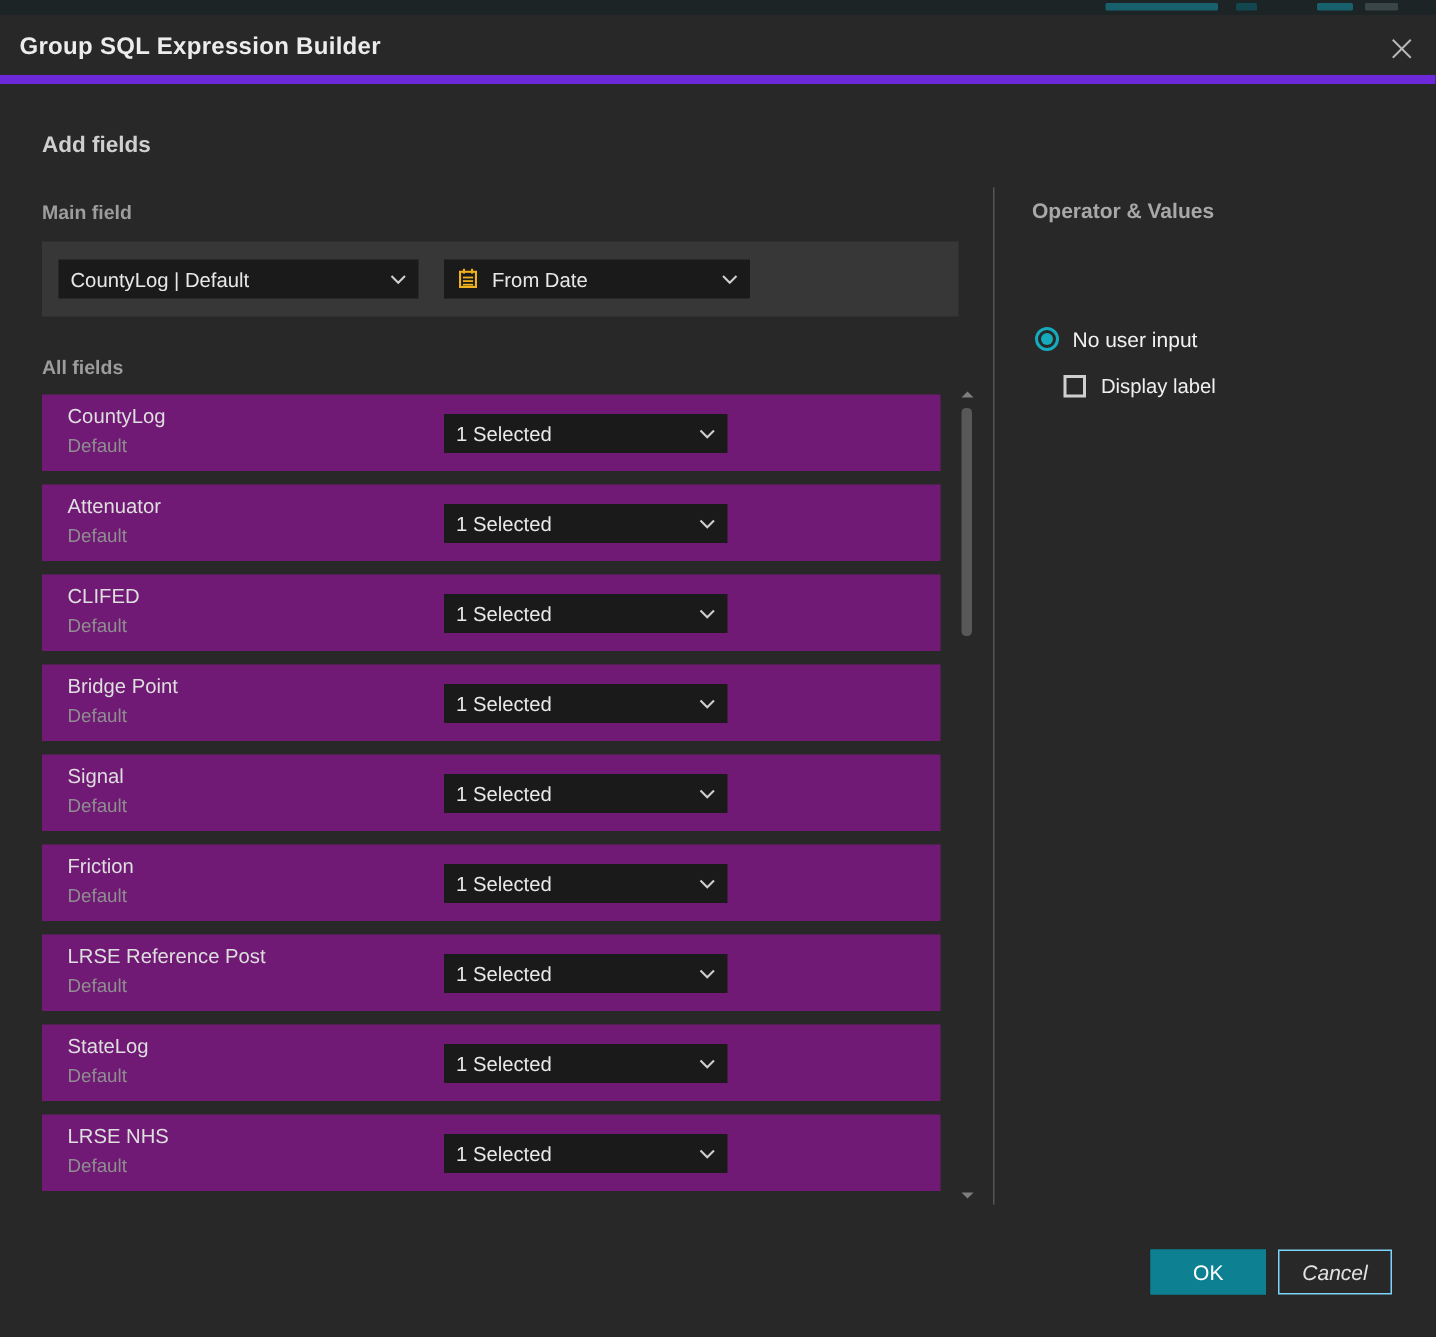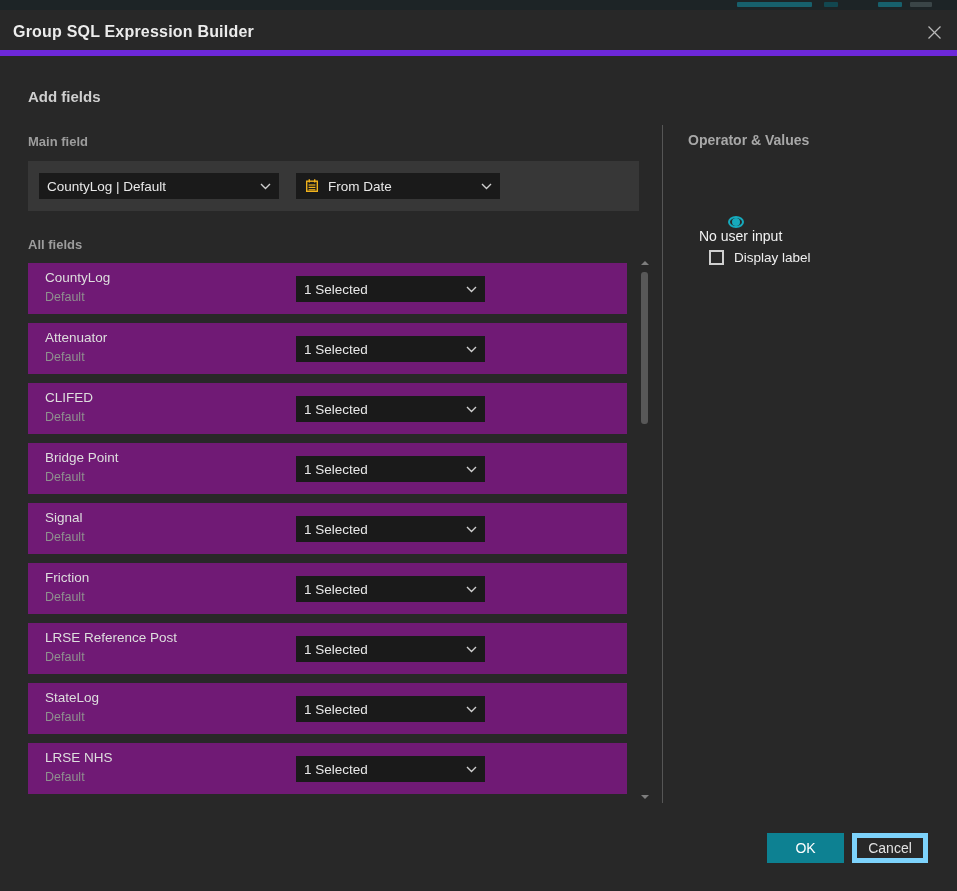--- a/index.html
+++ b/index.html
@@ -92,21 +92,21 @@
 
   
   .v-divider { position: absolute; left: 662px; top: 115px; width: 1px; height: 678px; background: #565656; }
 
   
   .op-heading { position: absolute; left: 688px; top: 122px; font-size: 14px; font-weight: 700; color: #a8a8a8; }
   .dd-operator { left: 688px; top: 147px; width: 240px; }
 
   .radio-row {
     position: absolute; left: 690px; top: 206px; height: 20px;
-    display: flex; align-items: center; cursor: pointer; flex-direction: column;
+    display: flex; align-items: center; cursor: pointer;
   }
   .radio-outer {
     width: 16px; height: 16px; border-radius: 50%;
     border: 2px solid var(--accent-radio, #16aabd);
     display: flex; align-items: center; justify-content: center;
     background: #282828;
   }
   .radio-dot { width: 8px; height: 8px; border-radius: 50%; background: var(--accent-radio, #16aabd); }
   .radio-row .r-label { margin-left: 9px; font-size: 14px; color: #f2f2f2; }
 
@@ -124,21 +124,21 @@
     position: absolute; top: 823px; height: 30px;
     display: flex; align-items: center; justify-content: center;
     font-size: 14px; cursor: pointer; user-select: none;
   }
   .btn-ok {
     left: 767px; width: 77px;
     background: var(--accent-button, #0d8192); color: #ffffff; border: 1px solid var(--accent-button, #0d8192);
   }
   .btn-cancel {
     left: 852px; width: 76px;
-    background: transparent; color: #e2e2e2; border: 5px solid #7dd3fc;
+    background: transparent; color: #e2e2e2; border: 1px solid #7dd3fc; font-style: italic;
   }
 
   svg { display: block; }
 </style>
 </head>
 <body>
 
 <div class="bg-strip">
   <div class="bg-frag" style="left:737px; width:75px; background:#17606c;"></div>
   <div class="bg-frag" style="left:824px; width:14px; background:#124750;"></div>

